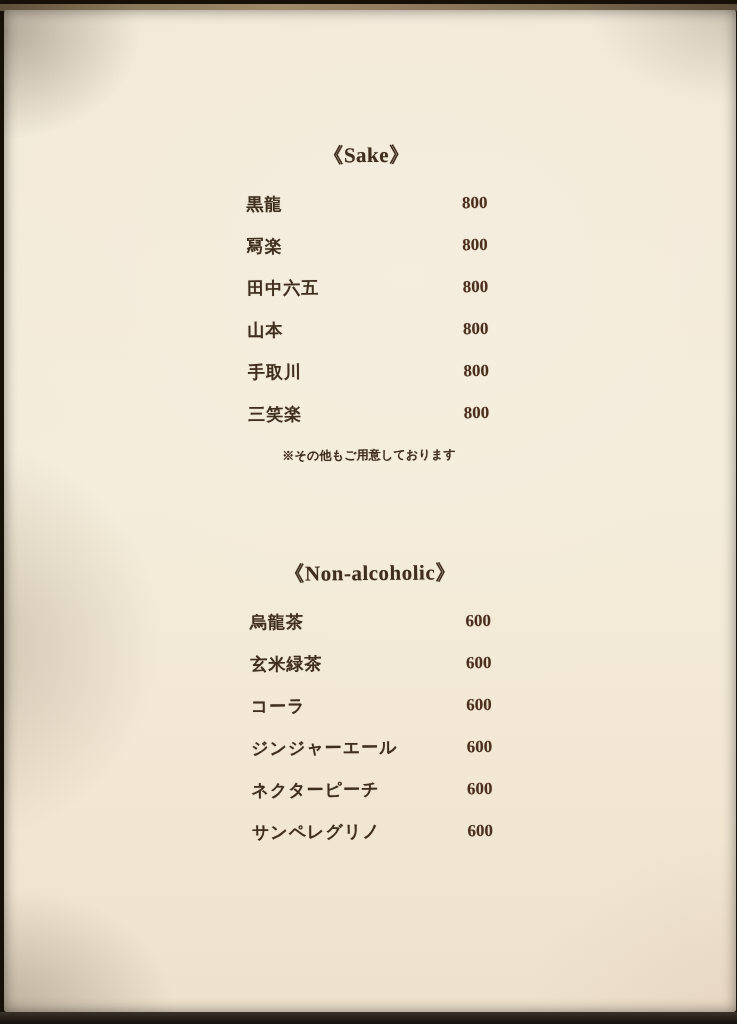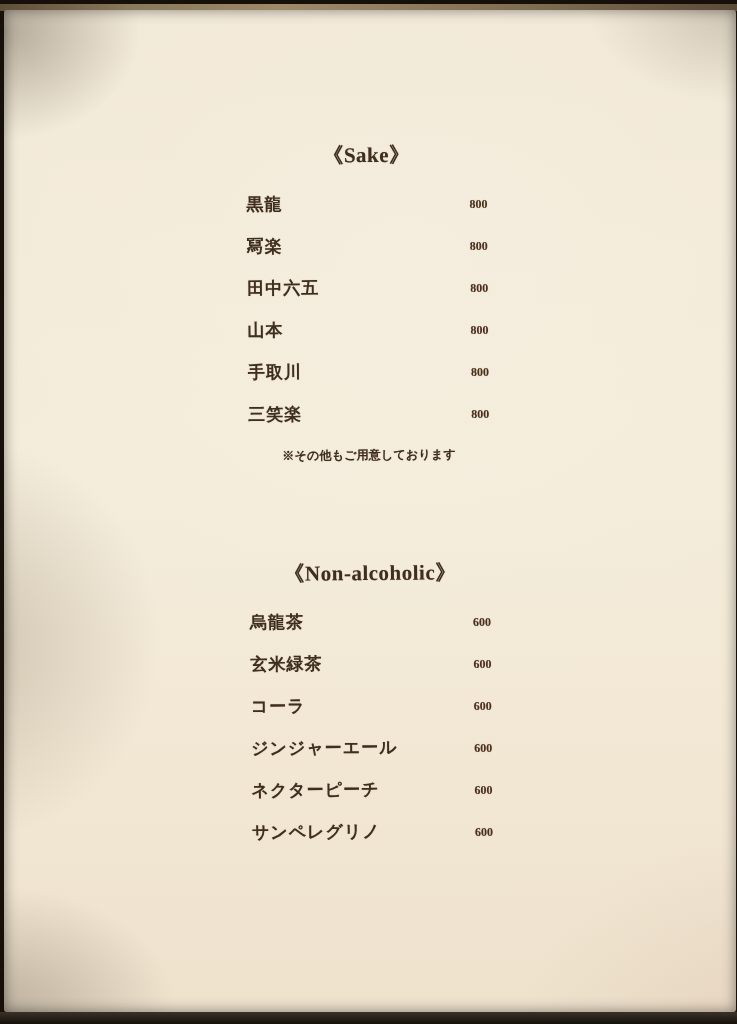--- a/index.html
+++ b/index.html
@@ -50,21 +50,21 @@
     display:flex;justify-content:space-between;align-items:baseline;
     height:20px;margin-bottom:22px;
   }
   .item-name{
     font-size:17px;font-weight:700;letter-spacing:1px;line-height:20px;
     color:var(--ink,#3f2e1e);
     text-shadow:0 0 1px rgba(63,46,30,0.3);
     white-space:nowrap;
   }
   .item-price{
-    font-size:12px;font-weight:700;line-height:20px;
+    font-size:17px;font-weight:700;line-height:20px;
     color:var(--price-ink,#4b2f1d);
     text-shadow:0 0 1px rgba(75,47,29,0.3);
   }
   .note{
     text-align:center;font-size:12px;font-weight:700;letter-spacing:0.2px;
     height:18px;line-height:18px;margin:12px 0 0 0;
     color:var(--ink,#3f2e1e);
     text-shadow:0 0 1px rgba(63,46,30,0.3);
   }
   .second-title{margin-top:96px;}

